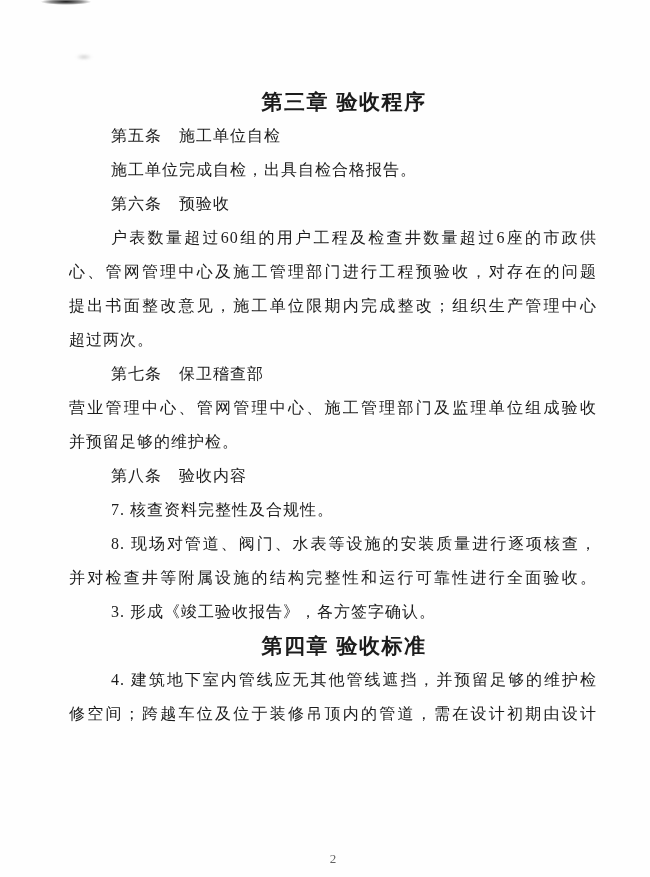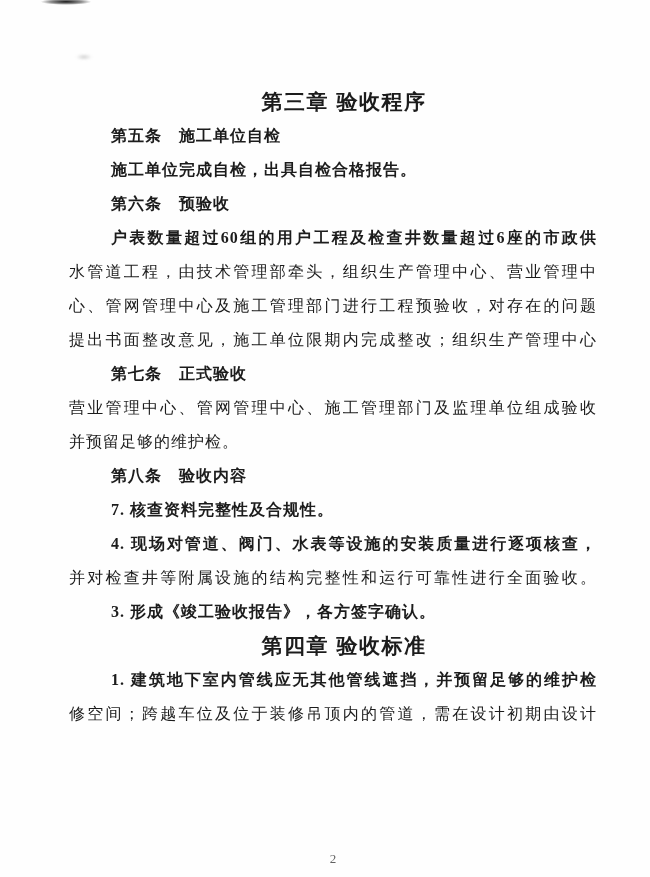--- a/index.html
+++ b/index.html
@@ -5,21 +5,21 @@
   html,body{margin:0;padding:0;background:#ffffff;}
   .page{
     position:relative;width:650px;height:877px;background:#fefefe;
     overflow:hidden;font-family:"Liberation Serif",serif;color:#1c1c1c;
   }
   .content{
     position:absolute;left:69px;top:85px;width:528px;
     font-size:16px;line-height:34px;letter-spacing:1px;
   }
   .line{height:34px;overflow:hidden;white-space:normal;}
-  .line.ind{padding-left:42px;font-weight:bold;}
+  .line.ind{padding-left:42px;}
   .line.just{text-align:justify;text-align-last:justify;}
   .line.chapter{
     font-family:"Liberation Sans",sans-serif;font-weight:700;
     font-size:21px;letter-spacing:1.5px;
     text-align:center;text-align-last:center;padding-left:22px;
   }
   .pagenum{
     position:absolute;left:0;top:851px;width:650px;
     text-align:center;padding-left:16px;box-sizing:border-box;
     font-size:13px;color:#3a3a3a;opacity:.8;
@@ -43,29 +43,29 @@
 
 <div class="page">
   <div class="smudge-top"></div>
   <div class="smudge-mid"></div>
   <div class="content" id="doc-content">
       <div class="line chapter">第三章 验收程序</div>
       <div class="line ind">第五条　施工单位自检</div>
       <div class="line ind">施工单位完成自检，出具自检合格报告。</div>
       <div class="line ind">第六条　预验收</div>
       <div class="line ind just">户表数量超过60组的用户工程及检查井数量超过6座的市政供</div>
-      <div class="line just">水管道工程，由技术管理部牵头，组织生产管理中心、营业管理中</div>
       <div class="line just">心、管网管理中心及施工管理部门进行工程预验收，对存在的问题</div>
       <div class="line just">提出书面整改意见，施工单位限期内完成整改；组织生产管理中心</div>
-      <div class="line ind">第七条　正式验收</div>
+      <div class="line">超过两次。</div>
+      <div class="line ind">第七条　保卫稽查部</div>
       <div class="line just">营业管理中心、管网管理中心、施工管理部门及监理单位组成验收</div>
       <div class="line">并预留足够的维护检。</div>
       <div class="line ind">第八条　验收内容</div>
       <div class="line ind">7. 核查资料完整性及合规性。</div>
-      <div class="line ind just">4. 现场对管道、阀门、水表等设施的安装质量进行逐项核查，</div>
+      <div class="line ind just">8. 现场对管道、阀门、水表等设施的安装质量进行逐项核查，</div>
       <div class="line just">并对检查井等附属设施的结构完整性和运行可靠性进行全面验收。</div>
       <div class="line ind">3. 形成《竣工验收报告》，各方签字确认。</div>
       <div class="line chapter">第四章 验收标准</div>
-      <div class="line ind just">1. 建筑地下室内管线应无其他管线遮挡，并预留足够的维护检</div>
+      <div class="line ind just">4. 建筑地下室内管线应无其他管线遮挡，并预留足够的维护检</div>
       <div class="line just">修空间；跨越车位及位于装修吊顶内的管道，需在设计初期由设计</div>
     </div>
   <div class="pagenum">2</div>
 </div>
 
 </body></html>

